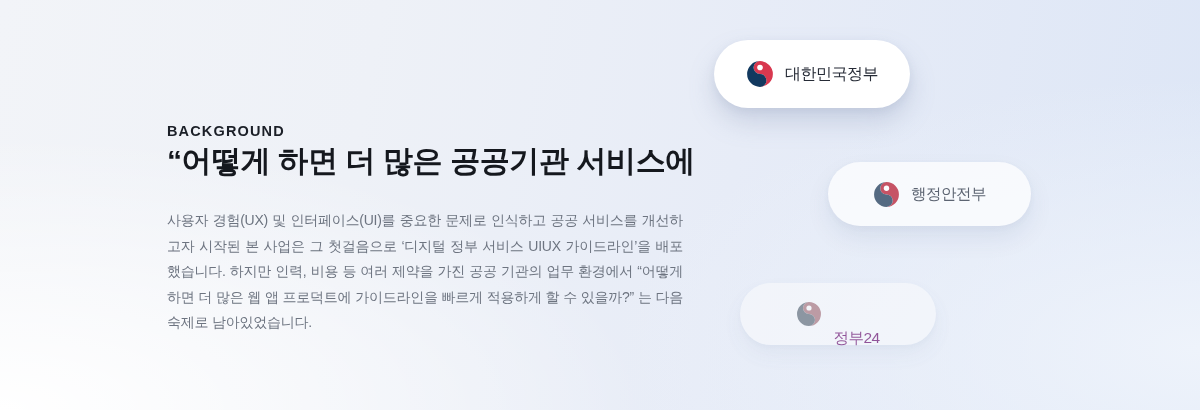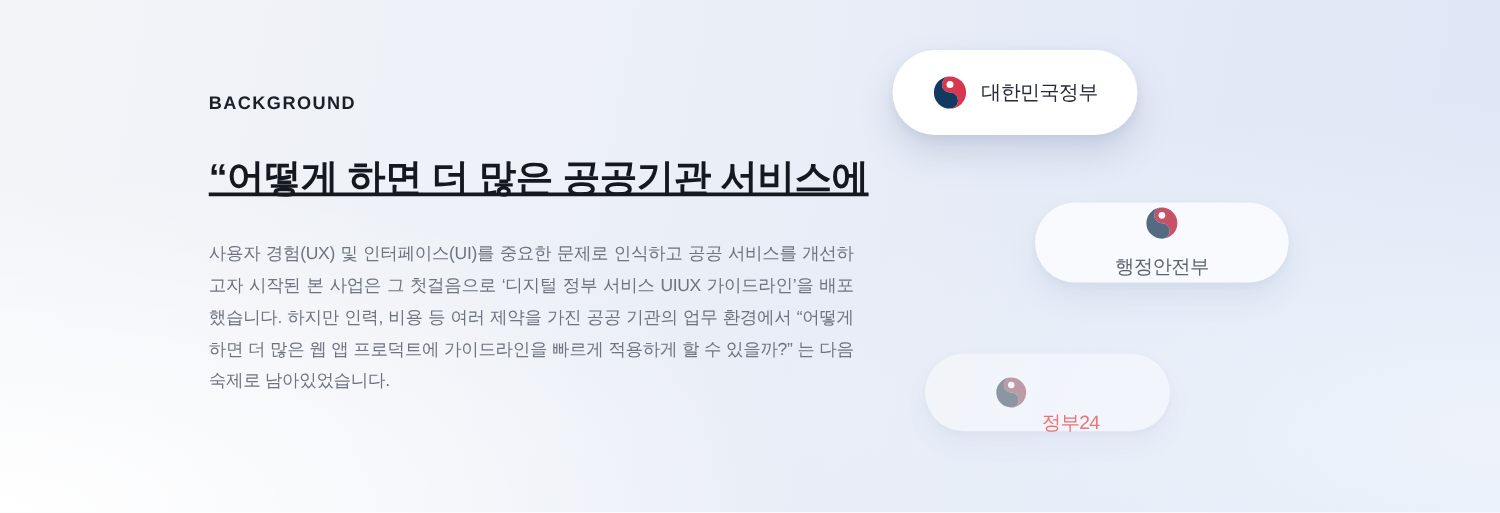--- a/index.html
+++ b/index.html
@@ -26,31 +26,30 @@
     left:167px; top:76px;
     width:530px;
   }
 
   .eyebrow{
     font-size:14.5px;
     font-weight:700;
     letter-spacing:1.15px;
     color:#1b1f27;
     line-height:1;
+    margin-top:48px;
   }
 
   .headline{
-    margin-top:30px;
     font-size:30px;
     font-weight:700;
     line-height:1.46;
     color:#15181e;
     letter-spacing:-0.4px;
     white-space:nowrap;
-    text-decoration:underline;
   }
   .headline .l2{ display:block; }
 
   .hl-mark{
     background:linear-gradient(to top,#a9ccf2 0%,#a9ccf2 30%,rgba(169,204,242,0) 30%);
     padding-bottom:1px;
   }
 
   .body-copy{
     margin-top:26px;
@@ -92,33 +91,32 @@
   }
   #badge-1 .b-label{ color:#262b36; }
 
   
   #badge-2{
     left:828px; top:162px;
     width:203px; height:64px;
     background:#fbfcfe;
     box-shadow:0 12px 24px rgba(120,136,170,0.17), 0 2px 6px rgba(120,136,170,0.09);
     opacity:0.88;
-    flex-direction:column;
   }
   #badge-2 .b-label{ color:#4a5260; font-size:15.5px; }
 
   
   #badge-3{
     left:740px; top:283px;
     width:196px; height:62px;
     background:#f6f8fc;
     box-shadow:0 10px 20px rgba(120,136,170,0.12), 0 2px 5px rgba(120,136,170,0.07);
     opacity:0.72;
   }
-  #badge-3 .b-label{ color:#ef4444; font-size:15.5px;margin-top:48px; }
+  #badge-3 .b-label{ color:#701a75; font-size:15.5px;margin-top:48px; }
 
   #badge-2 .emblem{ filter:saturate(0.82); }
   #badge-3 .emblem{ filter:saturate(0.45) opacity(0.95); }
 </style>
 </head>
 <body>
 
 <div id="stage">
 
   <div class="left-col">

